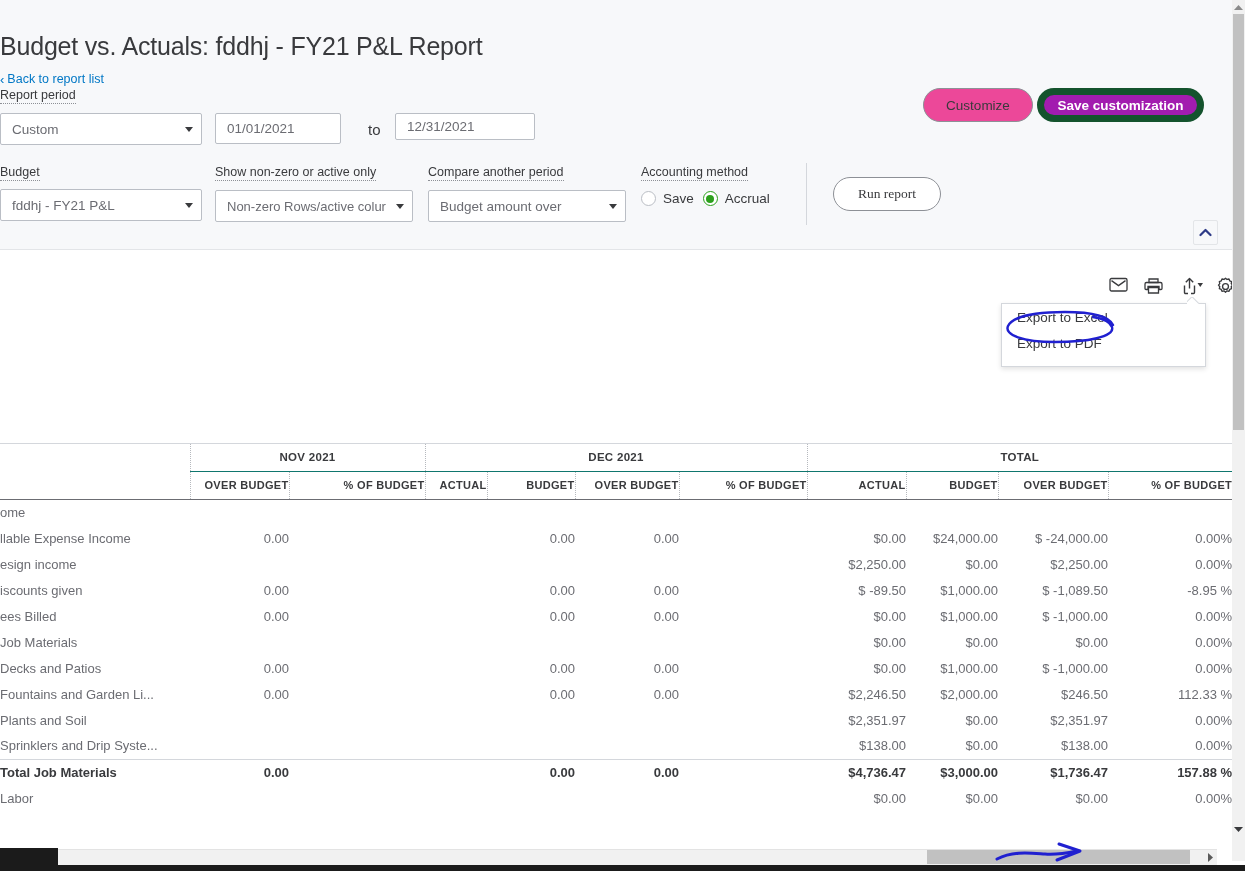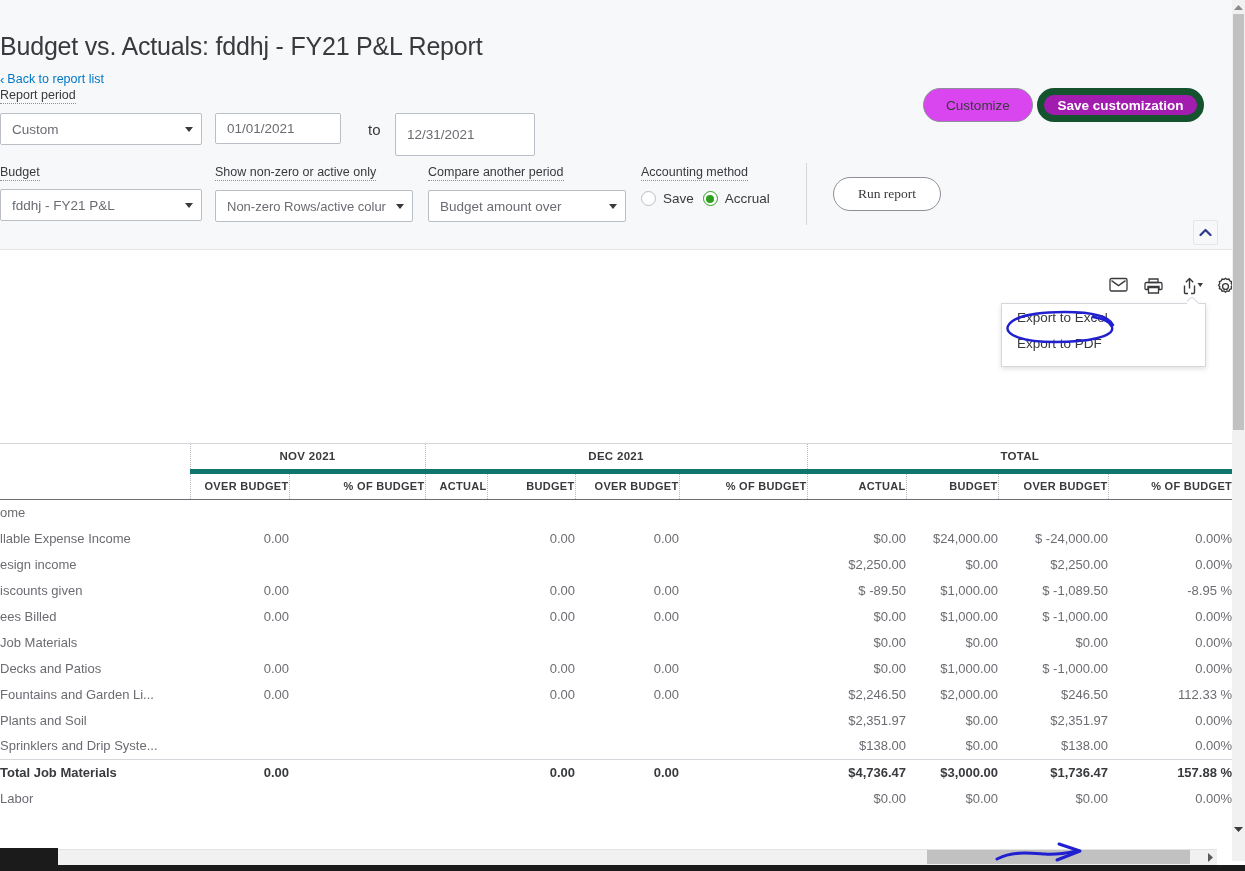--- a/index.html
+++ b/index.html
@@ -54,21 +54,21 @@
   .caret {
     width: 0; height: 0; margin-left: 6px;
     border-left: 4.5px solid transparent;
     border-right: 4.5px solid transparent;
     border-top: 5px solid #393a3d;
   }
 
   #sel-period  { left: 0;     top: 113px; width: 202px; height: 32px; }
   #inp-from    { left: 215px; top: 113px; width: 126px; height: 31px; cursor: text; }
   .to-word     { position: absolute; left: 368px; top: 121px; font-size: 15px; color: #393a3d; }
-  #inp-to      { left: 395px; top: 113px; width: 140px; height: 43px; cursor: text; }
+  #inp-to      { left: 395px; top: 113px; width: 140px; height: 27px; cursor: text; }
   #sel-budget  { left: 0;     top: 189px; width: 202px; height: 32px; }
   #sel-nonzero { left: 215px; top: 190px; width: 198px; height: 32px; font-size: 13px; }
   #sel-compare { left: 428px; top: 190px; width: 198px; height: 32px; }
 
   .radio-group {
     position: absolute; left: 641px; top: 191px;
     display: flex; align-items: center; gap: 9px;
     font-size: 13.5px; color: #393a3d;
   }
   .radio-group .opt { display: flex; align-items: center; gap: 7px; cursor: pointer; }
@@ -90,21 +90,21 @@
     position: absolute; border-radius: 17px;
     font-size: 13.5px; display: flex; align-items: center;
     justify-content: center; cursor: pointer;
   }
   #btn-run {
     left: 833px; top: 177px; width: 108px; height: 34px;
     background: #fff; border: 1px solid #8d9096; color: #393a3d; font-family: Liberation Serif, serif;
   }
   #btn-customize {
     left: 923px; top: 88px; width: 110px; height: 34px;
-    background: #d946ef; border: 1px solid #8d9096; color: #393a3d;
+    background: #ec4899; border: 1px solid #8d9096; color: #393a3d;
   }
   #btn-save {
     left: 1037px; top: 88px; width: 167px; height: 34px;
     background: #a21caf; border: 7px solid #14532d; color: #fff;
     font-weight: 700;
   }
   #btn-collapse {
     position: absolute; left: 1193px; top: 220px;
     width: 25px; height: 25px; background: #f7f8fa;
     border: 1px solid #e3e5e8; border-radius: 2px;
@@ -156,21 +156,21 @@
     width: 1232px; height: 398px;
     background: #fff; overflow: hidden;
     border-top: 1px solid #d4d7dc;
   }
   table.rpt { border-collapse: collapse; width: 1232px; table-layout: fixed; }
   table.rpt td, table.rpt th { padding: 0; }
 
   .grp-row th {
     height: 27px; font-size: 11.5px; font-weight: 700; color: #393a3d;
     letter-spacing: .3px; text-align: center; vertical-align: middle;
-    border-bottom: 5px solid #0f766e;
+    border-bottom: 1px solid #0f766e;
   }
   .grp-row th.blank { border-bottom: none; }
   .sub-row th {
     height: 28px; font-size: 11px; font-weight: 700; color: #393a3d;
     letter-spacing: .3px; text-align: right; vertical-align: middle;
     padding-right: 12px; border-bottom: 1px solid #6b6c72;
   }
   .sub-row th.blank { border-bottom: 1px solid #6b6c72; }
   .vsep { border-left: 1px dotted #b6b9be; }
 

